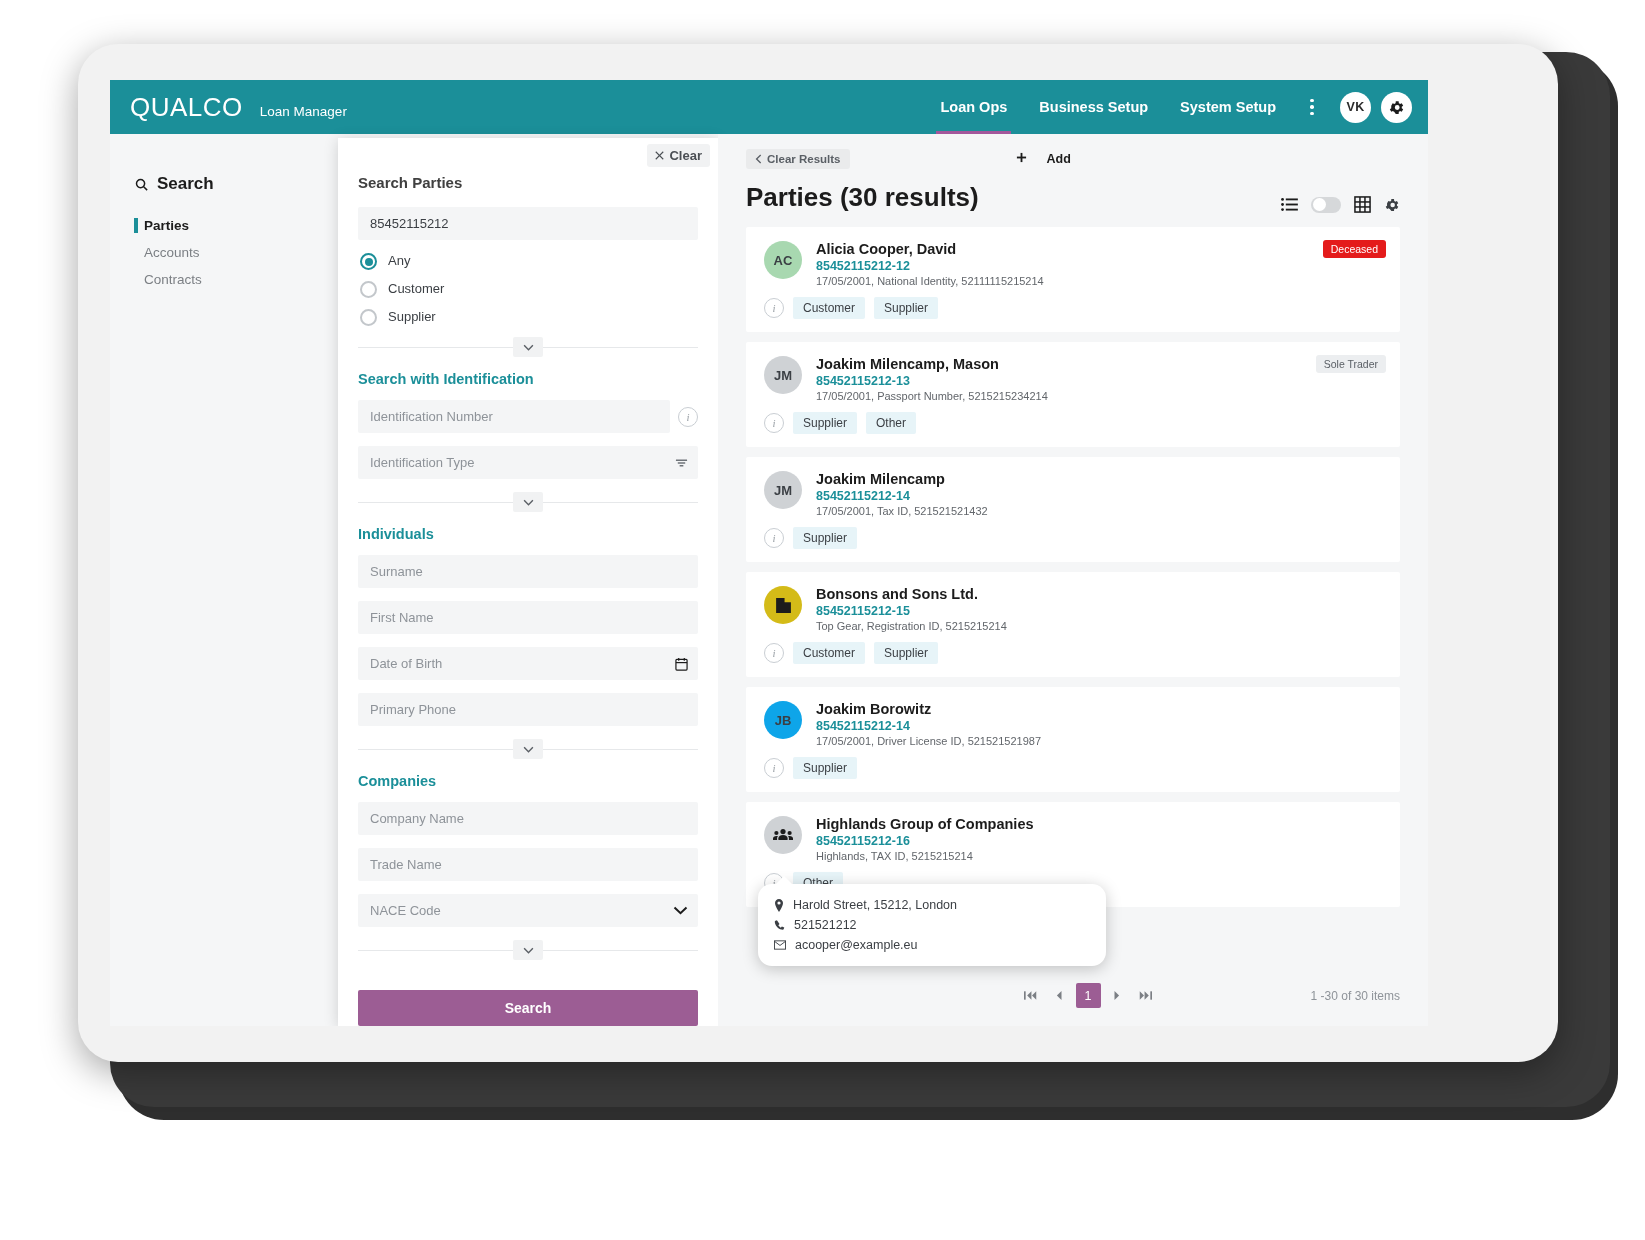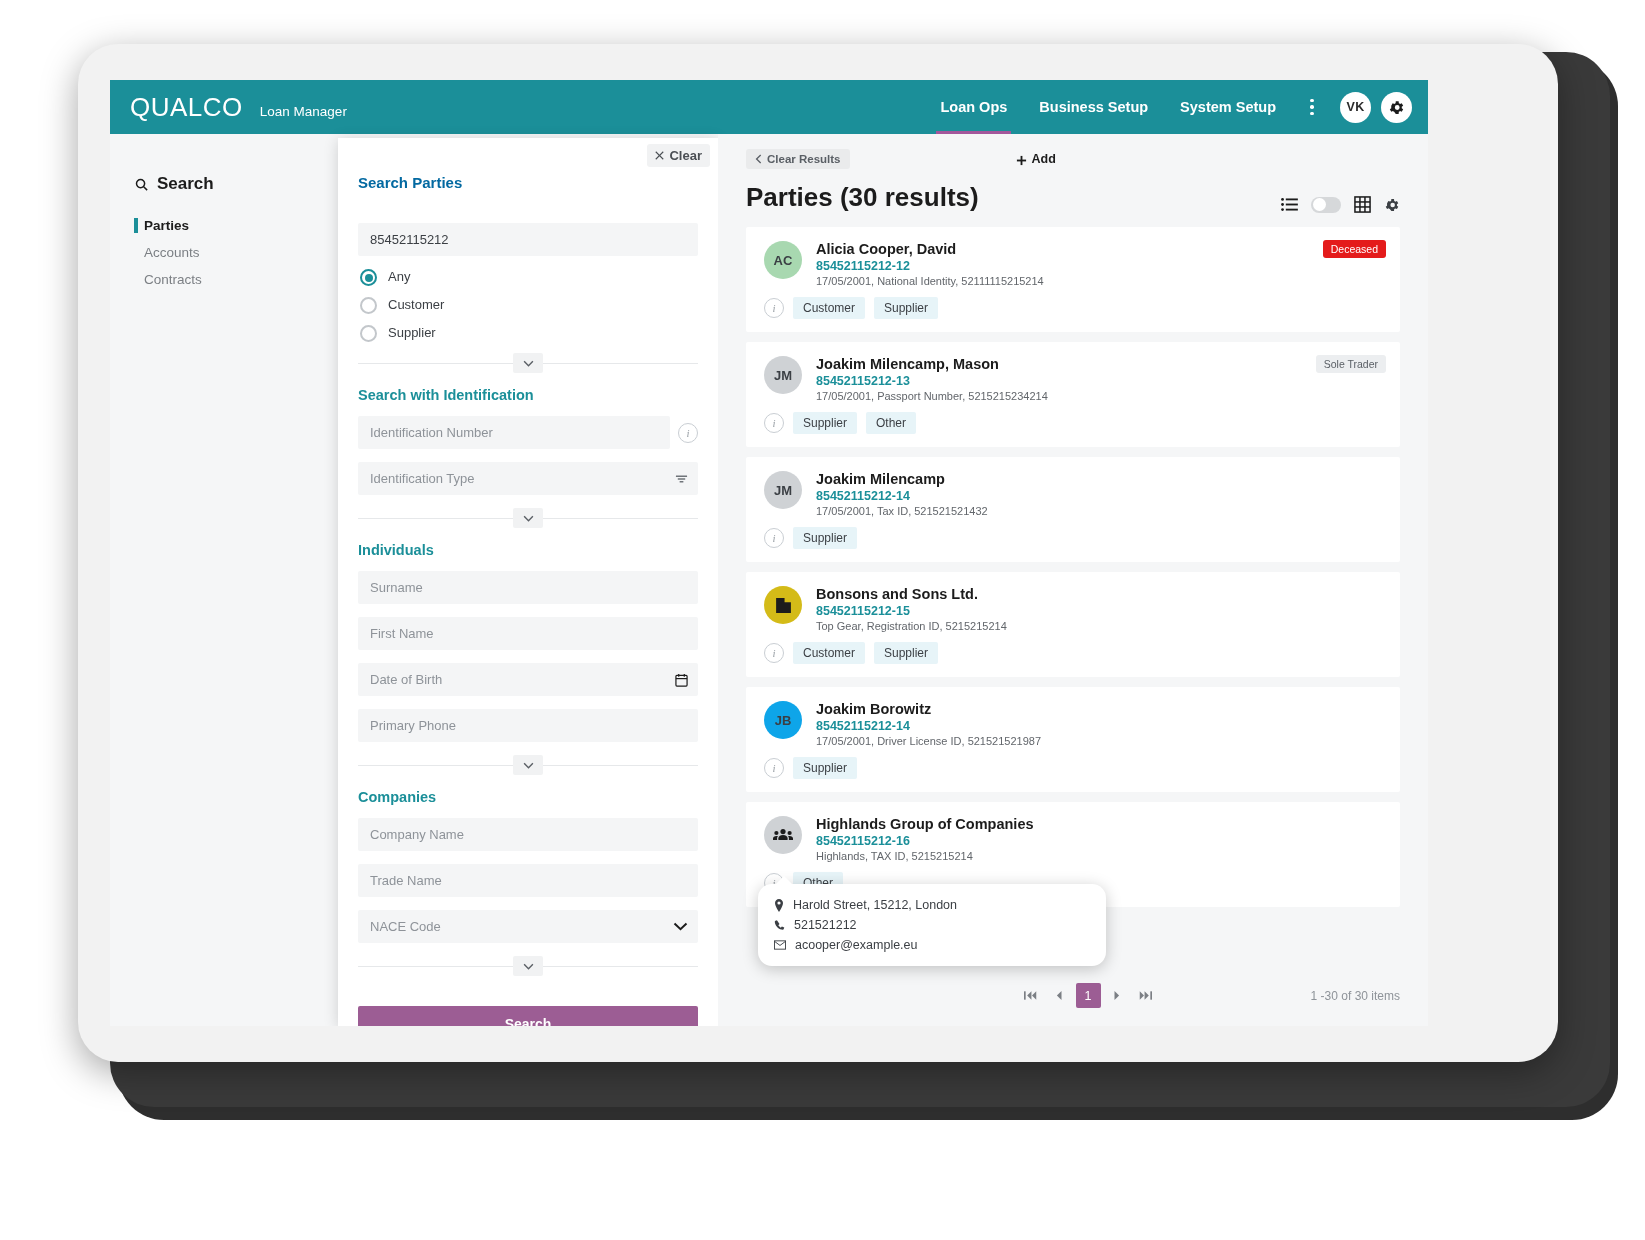--- a/index.html
+++ b/index.html
@@ -82,22 +82,22 @@
   #search-panel {
     position:absolute; left:228px; top:58px; width:380px; height:888px;
     background:#ffffff; box-shadow:0 2px 14px rgba(0,0,0,.16);
     padding:0 20px;
   }
   #clear-btn {
     position:absolute; right:8px; top:6px; display:flex; align-items:center; gap:5px;
     background:#f1f2f3; border-radius:3px; padding:4px 8px; cursor:pointer;
   }
   #clear-btn span { font-size:13px; color:#4b4f54; font-weight:bold;}
-  .panel-title { font-size:15px; font-weight:bold; color:#0369a1;
-    padding-top:36px; margin-bottom:32px;}
+  .panel-title { font-size:15px; font-weight:bold; color:#404040;
+    padding-top:36px; margin-bottom:16px;}
   .fld {
     width:100%; height:33px; background:#f4f5f6; border:none; border-radius:2px;
     padding:0 12px; font-size:13px; color:#3b3f44; font-family:"Liberation Sans",sans-serif;
     display:flex; align-items:center; margin-bottom:13px; position:relative;
   }
   .fld input {
     width:100%; height:100%; border:none; background:transparent; outline:none;
     font-size:13px; color:#3b3f44; font-family:"Liberation Sans",sans-serif;
   }
   .fld input::placeholder { color:#8e9399; }
@@ -135,21 +135,21 @@
 
   
   #results { position:absolute; left:608px; top:54px; right:0; bottom:0;
      background:#f5f6f7; padding:0 28px; overflow:hidden;}
   #res-toolbar { display:flex; align-items:center; height:42px; padding-top:8px;}
   #clear-results {
     display:flex; align-items:center; gap:5px; background:#eaebec;
     border-radius:3px; padding:4px 9px; cursor:pointer;
   }
   #clear-results span { font-size:11.5px; color:#5a5f65; font-weight:bold;}
-  #add-btn { display:flex; align-items:flex-end; gap:5px; margin:0 auto 0 166px; cursor:pointer;}
+  #add-btn { display:flex; align-items:flex-start; gap:20px; margin:0 auto 0 166px; cursor:pointer;}
   #add-btn span { font-size:12.5px; color:#1c1c1c; font-weight:bold;}
   #res-head { display:flex; align-items:flex-end; margin-top:6px; margin-bottom:14px;}
   #res-title { font-size:26px; font-weight:bold; color:#1c1c1c;}
   #view-ctrls { margin-left:auto; display:flex; align-items:center; gap:13px;}
   .toggle-sw { width:30px; height:16px; border-radius:9px; background:#d6d8da;
      position:relative; cursor:pointer;}
   .toggle-sw::after { content:""; position:absolute; left:1.5px; top:1.5px;
      width:13px; height:13px; border-radius:50%; background:#fff;}
 
   .card { background:#fff; border-radius:2px; margin-bottom:10px;

